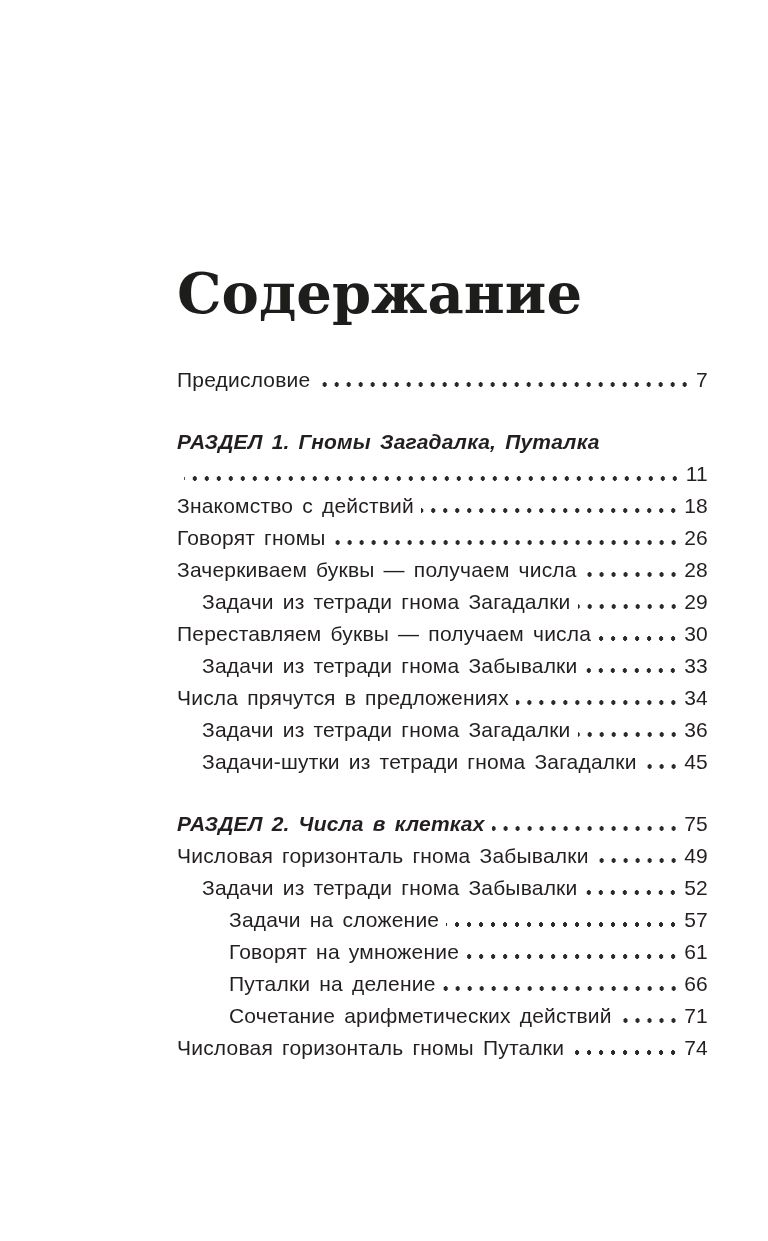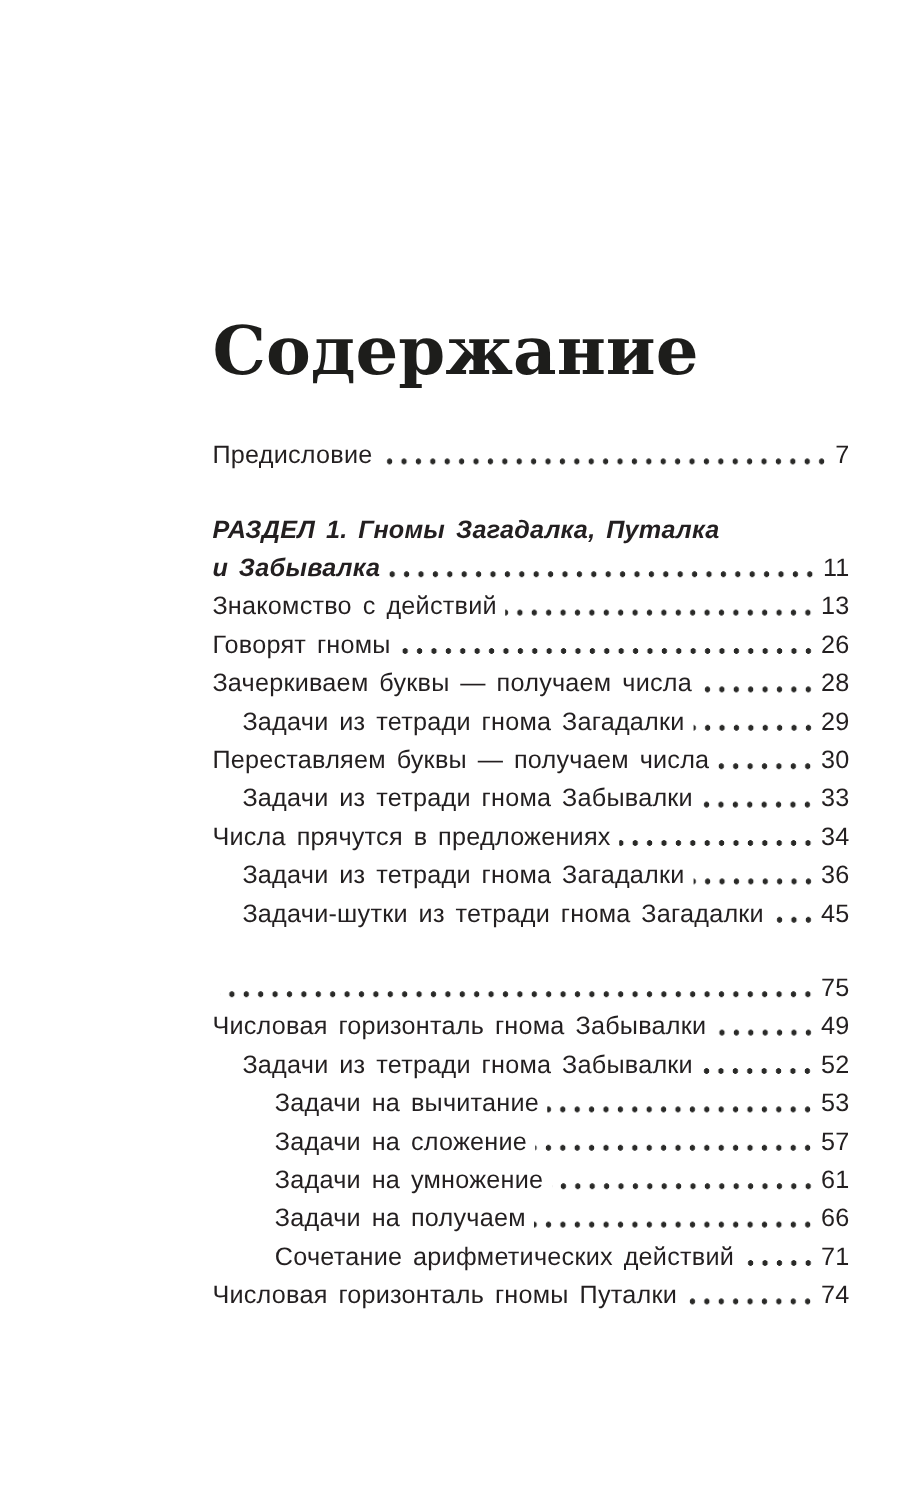--- a/index.html
+++ b/index.html
@@ -82,28 +82,27 @@
       <div class="row indent-0">
     <span class="label">Предисловие</span>
     <span class="leader"></span>
     <span class="pagenum">7</span>
   </div>
       <div class="row indent-0 bold gap no-page">
     <span class="label">РАЗДЕЛ 1. Гномы Загадалка, Путалка</span>
 
   </div>
       <div class="row indent-0 bold">
-    <span class="label">и Забывалка</span>
     <span class="leader"></span>
     <span class="pagenum">11</span>
   </div>
       <div class="row indent-0">
     <span class="label">Знакомство с действий</span>
     <span class="leader"></span>
-    <span class="pagenum">13</span>
+    <span class="pagenum">18</span>
   </div>
       <div class="row indent-0">
     <span class="label">Говорят гномы</span>
     <span class="leader"></span>
     <span class="pagenum">26</span>
   </div>
       <div class="row indent-0">
     <span class="label">Зачеркиваем буквы — получаем числа</span>
     <span class="leader"></span>
     <span class="pagenum">28</span>
@@ -132,50 +131,46 @@
     <span class="label">Задачи из тетради гнома Загадалки</span>
     <span class="leader"></span>
     <span class="pagenum">36</span>
   </div>
       <div class="row indent-1">
     <span class="label">Задачи-шутки из тетради гнома Загадалки</span>
     <span class="leader"></span>
     <span class="pagenum">45</span>
   </div>
       <div class="row indent-0 bold gap">
+    <span class="label">РАЗДЕЛ 2. Числа в клетках</span>
     <span class="leader"></span>
     <span class="pagenum">75</span>
   </div>
       <div class="row indent-0">
     <span class="label">Числовая горизонталь гнома Забывалки</span>
     <span class="leader"></span>
     <span class="pagenum">49</span>
   </div>
       <div class="row indent-1">
     <span class="label">Задачи из тетради гнома Забывалки</span>
     <span class="leader"></span>
     <span class="pagenum">52</span>
   </div>
       <div class="row indent-2">
-    <span class="label">Задачи на вычитание</span>
-    <span class="leader"></span>
-    <span class="pagenum">53</span>
-  </div>
-      <div class="row indent-2">
     <span class="label">Задачи на сложение</span>
     <span class="leader"></span>
     <span class="pagenum">57</span>
   </div>
       <div class="row indent-2">
-    <span class="label">Задачи на умножение</span>
+    <span class="label">Говорят на умножение</span>
     <span class="leader"></span>
     <span class="pagenum">61</span>
   </div>
       <div class="row indent-2">
-    <span class="label">Задачи на получаем</span>
+    <span class="label">Путалки на деление</span>
     <span class="leader"></span>
     <span class="pagenum">66</span>
   </div>
       <div class="row indent-2">
     <span class="label">Сочетание арифметических действий</span>
     <span class="leader"></span>
     <span class="pagenum">71</span>
   </div>
       <div class="row indent-0">
     <span class="label">Числовая горизонталь гномы Путалки</span>

